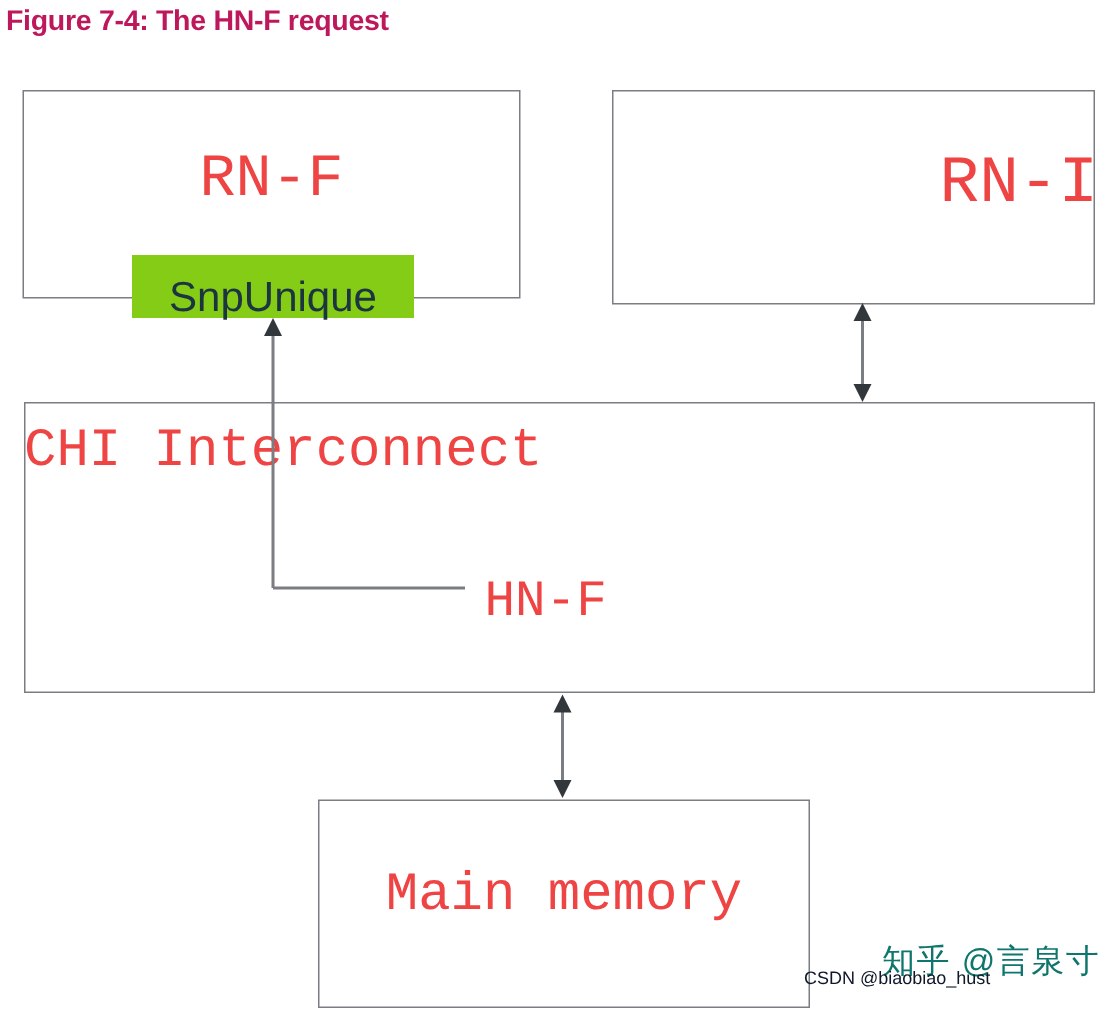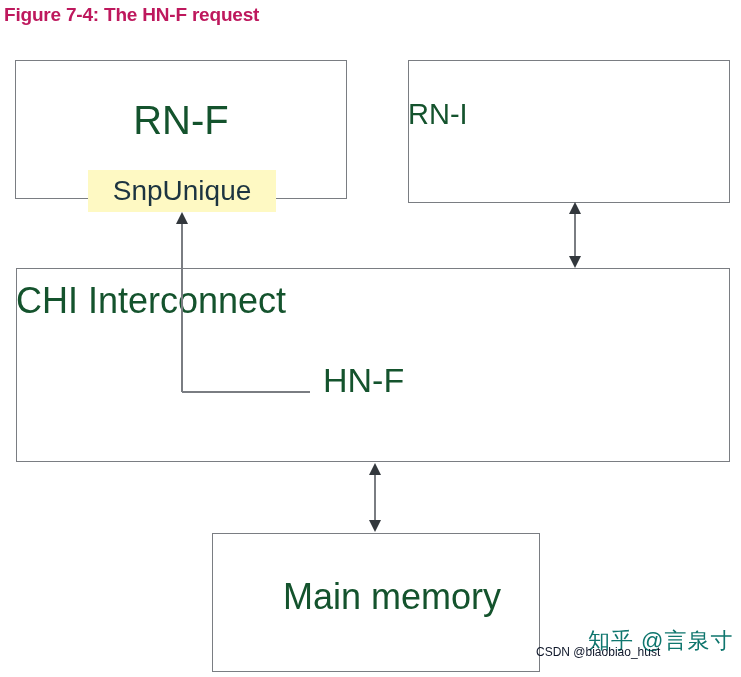--- a/index.html
+++ b/index.html
@@ -29,63 +29,63 @@
 
   .node-box {
     position: absolute;
     background: #ffffff;
     border: 1.6px solid #7a7d82;
     box-sizing: border-box;
   }
 
   .node-label {
     position: absolute;
-    color: #14532d;
+    color: #ef4444;
     font-weight: 400;
     white-space: nowrap;
-    font-family: Liberation Sans, sans-serif;
+    font-family: Liberation Mono, monospace;
   }
 
   
   #rnf-box   { left: 15px;  top: 60px;  width: 332px; height: 139px; }
   #rnf-label { left: 15px;  top: 98px;  width: 332px; text-align: center; font-size: 40px; }
 
   
   #rni-box   { left: 408px; top: 60px;  width: 322px; height: 143px; }
-  #rni-label { left: 408px; top: 98px;  width: 324px; text-align: left; font-size: 29px; }
+  #rni-label { left: 408px; top: 98px;  width: 324px; text-align: right; font-size: 44px; }
 
   
   #snpunique-box {
     position: absolute;
     left: 88px;
     top: 170px;
     width: 188px;
     height: 42px;
-    background: #fef9c3;
+    background: #84cc16;
     box-sizing: border-box;
     display: flex;
-    align-items: center;
+    align-items: flex-end;
     justify-content: center;
     z-index: 5;
   }
   #snpunique-label {
     color: #1c3440;
     font-size: 28px;
     line-height: 1;
     white-space: nowrap;
   }
 
   
   #chi-box   { left: 16px;  top: 268px; width: 714px; height: 194px; }
   #chi-label { left: 16px;  top: 280px; width: 612px; font-size: 36px; }
-  #hnf-label { left: 323px; top: 361px; font-size: 34px; }
+  #hnf-label { left: 323px; top: 383px; font-size: 34px; }
 
   
   #mainmem-box   { left: 212px; top: 533px; width: 328px; height: 139px; }
-  #mainmem-label { left: 228px; top: 576px; width: 328px; text-align: center; font-size: 36px; }
+  #mainmem-label { left: 212px; top: 576px; width: 328px; text-align: center; font-size: 36px; }
 
   
   #hnf-leader-horizontal {
     position: absolute;
     left: 182px;
     top: 391px;
     width: 128px;
     height: 1.6px;
     background: #7a7d82;
   }

